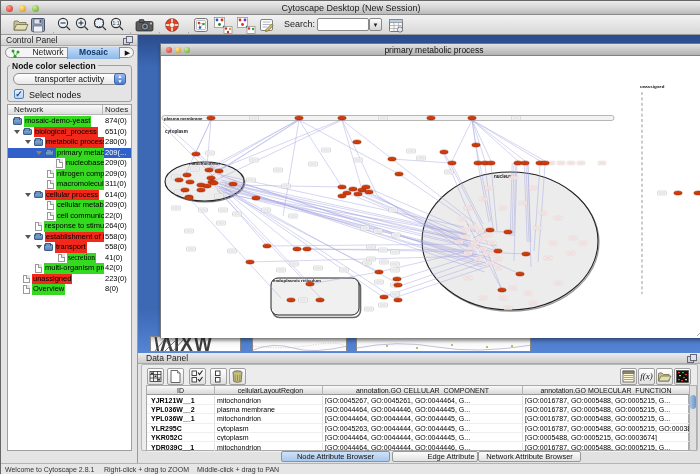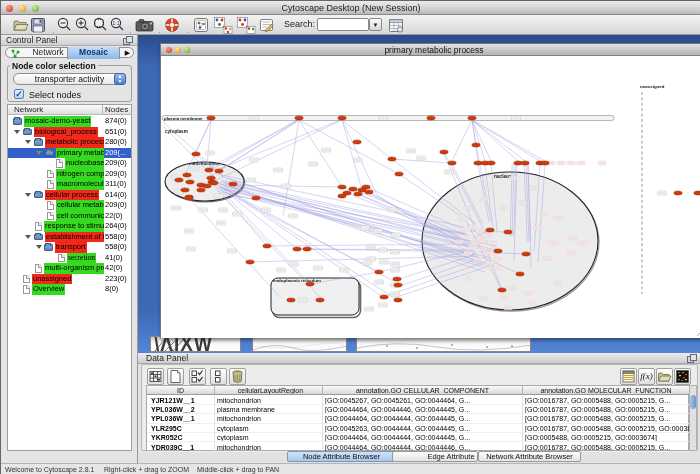--- a/index.html
+++ b/index.html
@@ -798,21 +798,21 @@
 <div class="dcell" style="left:176px;top:47.099999999999994px;width:200px;padding-left:2px">[GO:0044464, GO:0044444, GO:0044445, G...</div>
 <div class="dcell" style="left:376px;top:47.099999999999994px;width:167px;padding-left:2px">[GO:0005488, GO:0005215, GO:0003674]</div>
 <div class="dcell" style="left:0px;top:56.49999999999999px;width:68px;font-weight:bold;padding-left:4px">YDR039C__1</div>
 <div class="dcell" style="left:68px;top:56.49999999999999px;width:108px;padding-left:2px">mitochondrion</div>
 <div class="dcell" style="left:176px;top:56.49999999999999px;width:200px;padding-left:2px">[GO:0044464, GO:0044444, GO:0044446, G...</div>
 <div class="dcell" style="left:376px;top:56.49999999999999px;width:167px;padding-left:2px">[GO:0016787, GO:0005488, GO:0005215, G...</div>
 </div>
 <div class="abs" style="left:547px;top:20px;width:8px;height:66px;background:#e0e0e0;border:1px solid #b0b0b0;"></div>
 <div class="abs" style="left:548px;top:30px;width:6px;height:14px;background:linear-gradient(90deg,#a8c4e8,#6a95cc);border-radius:3px;"></div>
 </div>
-<div class="dtabs" style="left:149px;width:109px;background:linear-gradient(#cfe2f8,#a8c8ec);border-color:#7a95b5;">Node Attribute Browser</div>
+<div class="dtabs" style="left:143px;width:109px;background:linear-gradient(#cfe2f8,#a8c8ec);border-color:#7a95b5;">Node Attribute Browser</div>
 <div class="dtabs" style="left:254px;width:86px;padding-left:32px;">Edge Attribute Browser</div>
 <div class="dtabs" style="left:340px;width:103px;">Network Attribute Browser</div>
 </div>
 <div class="abs" id="status">
 <span style="left:4px">Welcome to Cytoscape 2.8.1</span>
 <span style="left:103px">Right-click + drag to ZOOM</span>
 <span style="left:196px">Middle-click + drag to PAN</span>
 </div>
 </div>
 </body></html>

